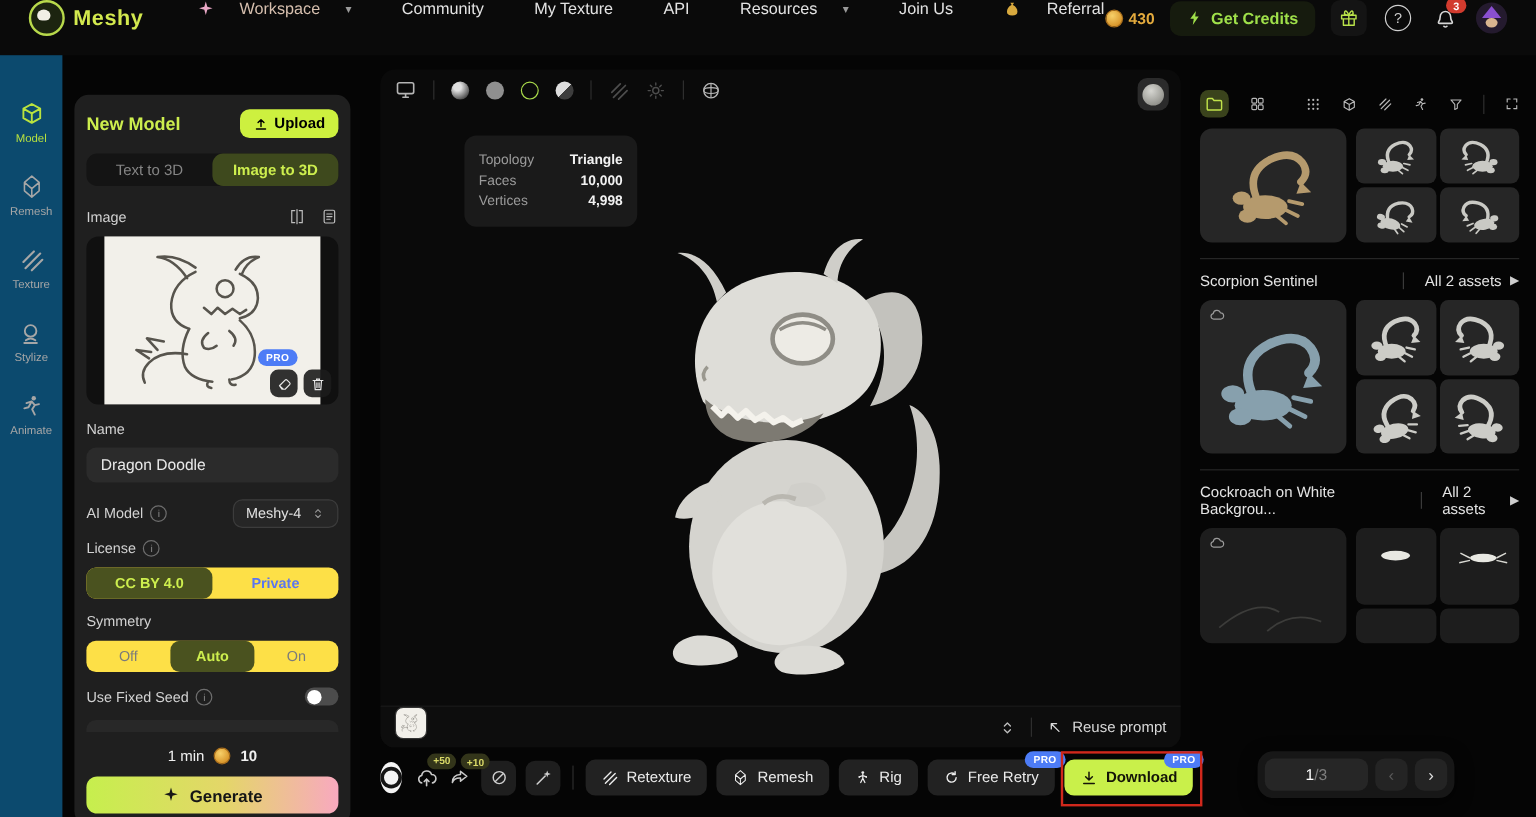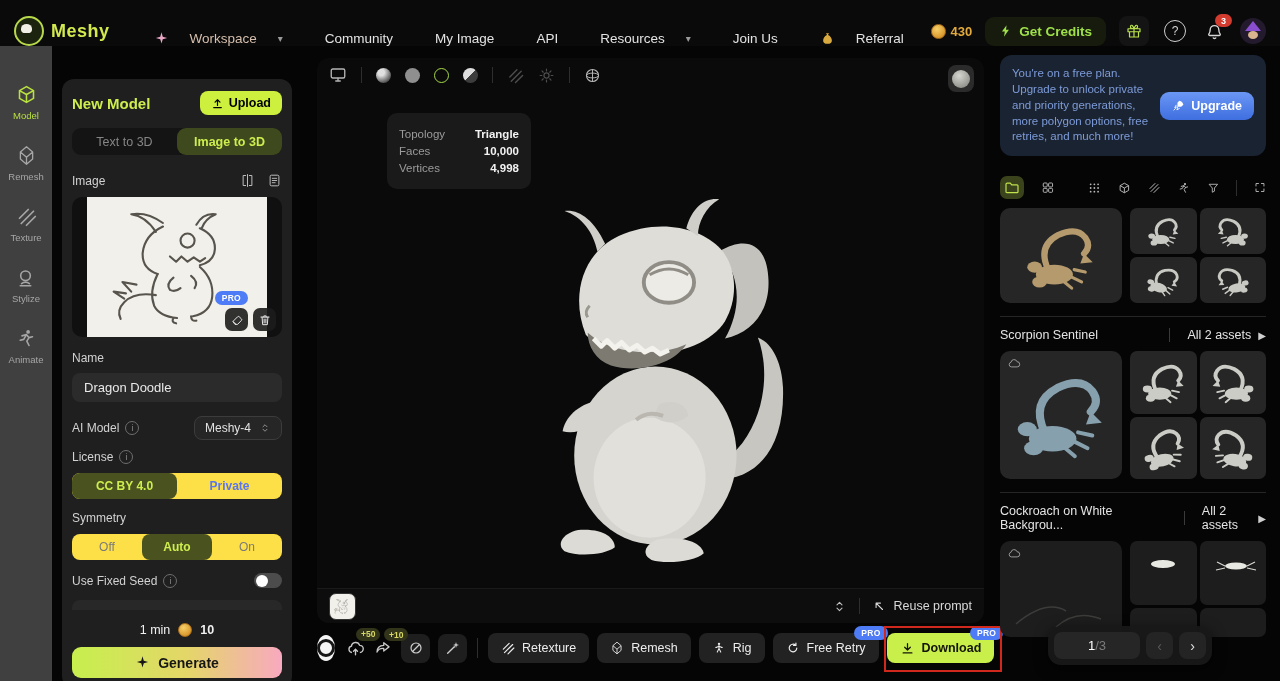--- a/index.html
+++ b/index.html
@@ -1,21 +1,21 @@
 <!DOCTYPE html>
 <html><head>
 <meta charset="utf-8">
 <style>
   html,body{margin:0;padding:0;background:#000;}
   body{font-family:"Liberation Sans",sans-serif;color:#e6e6e6;}
   #root{position:relative;width:1280px;height:681px;background:#050505;overflow:hidden;}
   .ico{display:inline-block;vertical-align:middle;}
   svg.ico{fill:none;}
   
-  .nav{position:absolute;top:0;left:0;right:0;height:46px;background:#0a0a0a;display:flex;align-items:flex-end;padding:0 14px;box-sizing:border-box;}
+  .nav{position:absolute;top:0;left:0;right:0;height:46px;background:#0a0a0a;display:flex;align-items:flex-start;padding:0 24px;box-sizing:border-box;}
   .brand{display:flex;align-items:center;gap:7px;cursor:pointer;}
   .logo-glyph{width:26px;height:26px;border-radius:50%;border:2px solid #b8d94b;background:#1c2410;position:relative;}
   .logo-glyph:after{content:"";position:absolute;left:5px;top:6px;width:11px;height:9px;border-radius:50% 50% 40% 40%;background:#f2efe6;}
   .brand-text{font-size:18px;font-weight:bold;color:#d3e94e;letter-spacing:.5px;}
   .nav-items{display:flex;align-items:center;gap:42px;margin-left:44px;}
   .nav-item{font-size:13.5px;color:#e3e3e3;display:flex;align-items:center;gap:21px;cursor:pointer;white-space:nowrap;}
   .nav-item .caret{font-size:10px;color:#9a9a9a;}
   .nav-item.workspace{color:#d6bfae;}
   .spark-pink{color:#e9a8c6;}
   .nav-right{margin-left:auto;display:flex;align-items:center;gap:13px;}
@@ -23,21 +23,21 @@
   .coin{width:15px;height:15px;border-radius:50%;background:radial-gradient(circle at 38% 32%,#f7d069,#d8952a 75%);border:1px solid #a96f1d;box-sizing:border-box;}
   .get-credits{display:flex;align-items:center;gap:6px;background:#161b0e;border:1px solid #2c3517;color:#9fe04a;font-size:13.5px;font-weight:bold;padding:7px 14px;border-radius:9px;cursor:pointer;}
   .sq-btn{width:30px;height:30px;border-radius:8px;background:#141414;display:flex;align-items:center;justify-content:center;cursor:pointer;}
   .round-btn{width:26px;height:26px;border-radius:50%;display:flex;align-items:center;justify-content:center;cursor:pointer;color:#d8d8d8;position:relative;}
   .help-circle{width:20px;height:20px;border-radius:50%;border:1.6px solid #cfcfcf;display:flex;align-items:center;justify-content:center;font-size:12px;color:#cfcfcf;}
   .badge-red{position:absolute;top:-4px;right:-5px;background:#d23b2e;color:#fff;font-size:9px;font-weight:bold;min-width:13px;height:13px;border-radius:7px;display:flex;align-items:center;justify-content:center;padding:0 2px;}
   .avatar{width:26px;height:26px;border-radius:50%;background:#241a2e;overflow:hidden;position:relative;cursor:pointer;}
   .avatar:before{content:"";position:absolute;left:5px;top:3px;width:0;height:0;border-left:8px solid transparent;border-right:8px solid transparent;border-bottom:10px solid #8a4fd0;}
   .avatar:after{content:"";position:absolute;left:8px;top:13px;width:10px;height:8px;border-radius:50%;background:#d9b48f;}
   
-  .rail{position:absolute;left:0;top:46px;bottom:0;width:52px;background:#404040;display:flex;flex-direction:column;align-items:center;padding-top:38px;gap:24px;box-sizing:border-box;}
+  .rail{position:absolute;left:0;top:46px;bottom:0;width:52px;background:#0c4a6e;display:flex;flex-direction:column;align-items:center;padding-top:38px;gap:24px;box-sizing:border-box;}
   .rail-item{display:flex;flex-direction:column;align-items:center;gap:5px;color:#a6a6a6;cursor:pointer;}
   .rail-item .lbl{font-size:9.5px;}
   .rail-item.active{color:#b9e23e;}
   
   .panel{position:absolute;left:62px;top:58px;width:230px;height:609px;background:#1f1f1f;border-radius:12px;box-sizing:border-box;padding:12px 10px 10px 10px;display:flex;flex-direction:column;margin-top:21px;}
   .panel-head{display:flex;align-items:center;justify-content:space-between;}
   .panel-title{font-size:15px;font-weight:bold;color:#cdee4e;}
   .upload-btn{display:flex;align-items:center;gap:5px;background:#cdf03f;color:#000000;font-size:12.5px;font-weight:bold;padding:5px 11px;border-radius:8px;cursor:pointer;}
   .tabs{margin-top:13px;background:#141414;border-radius:9px;display:flex;height:27px;}
   .tab{flex:1;display:flex;align-items:center;justify-content:center;font-size:12.5px;color:#858585;border-radius:9px;cursor:pointer;}
@@ -77,21 +77,21 @@
   .s-wire{border:1.8px solid #a8d84a;box-sizing:border-box;}
   .s-half{background:linear-gradient(135deg,#dedede 50%,#3d3d3d 50%);}
   .dim{color:#4d4d4d;}
   .vp-ball{position:absolute;right:10px;top:7px;width:26px;height:27px;border-radius:8px;background:#2b2b2b;display:flex;align-items:center;justify-content:center;cursor:pointer;}
   .vp-ball i{display:block;width:18px;height:18px;border-radius:50%;background:radial-gradient(circle at 40% 32%,#d6d6d1,#8e8e88 80%);}
   .stats{position:absolute;left:24px;top:55px;width:144px;background:rgba(28,28,28,.88);border-radius:10px;padding:10px 12px;box-sizing:border-box;margin-left:46px;}
   .stat-row{display:flex;justify-content:space-between;font-size:11.5px;margin:5px 0;}
   .stat-row .k{color:#9b9b9b;}
   .stat-row .v{color:#f2f2f2;font-weight:bold;}
   .model-wrap{position:absolute;left:205px;top:130px;width:290px;height:390px;}
-  .vp-strip{position:absolute;left:0;right:0;bottom:0;height:35px;background:#0d0d0d;border-top:1px solid #1a1a1a;display:flex;align-items:center;padding:0 12px;box-sizing:border-box;}
+  .vp-strip{position:absolute;left:0;right:0;bottom:0;height:35px;background:#0d0d0d;border-top:1px solid #1a1a1a;display:flex;padding:0 12px;box-sizing:border-box;}
   .strip-thumb{width:25px;height:25px;border-radius:7px;background:#f2f0ea;border:1px solid #333;overflow:hidden;display:flex;align-items:center;justify-content:center;cursor:pointer;}
   .strip-right{margin-left:auto;display:flex;align-items:center;gap:12px;color:#d8d8d8;font-size:12.5px;}
   .reuse{display:flex;align-items:center;gap:7px;cursor:pointer;}
   
   .actions{position:absolute;left:317px;top:628px;width:667px;height:40px;display:flex;align-items:center;gap:9px;}
   .pub-circle{width:26px;height:26px;border-radius:50%;background:#f4f4f4;display:flex;align-items:center;justify-content:center;cursor:pointer;margin-right:2px;}
   .pub-circle i{width:12px;height:12px;border:3px solid #161616;border-radius:50%;display:block;}
   .bonus-wrap{position:relative;display:flex;align-items:center;color:#c9c9c9;cursor:pointer;}
   .bonus{position:absolute;top:-11px;left:10px;background:#33351a;color:#d8d867;font-size:8.5px;font-weight:bold;padding:1.5px 5px;border-radius:7px;white-space:nowrap;}
   .act-right{margin-left:auto;display:flex;align-items:center;gap:8px;}
@@ -338,21 +338,21 @@
         <svg class="ico spark-pink" width="15" height="15">
             <use href="#i-spark"></use>
           </svg>
         <span>Workspace</span>
         <span class="caret">▾</span>
       </span>
       <span class="nav-item">
           <span>Community</span>
         </span>
       <span class="nav-item">
-          <span>My Image</span>
+          <span>My Texture</span>
         </span>
       <span class="nav-item">
           <span>API</span>
         </span>
       <span class="nav-item">
         <span>Resources</span>
         <span class="caret">▾</span>
       </span>
       <span class="nav-item">
           <span>Join Us</span>
@@ -651,29 +651,20 @@
             <use href="#i-download"></use>
           </svg>
         <span>Download</span>
         <span class="pro-pill pro-tag">PRO</span>
       </span>
     </span>
   </div>
   <div class="annotation"></div>
 
   <aside class="right">
-    <div class="upgrade-card">
-      <p class="upgrade-text" style="margin:0">You're on a free plan. Upgrade to unlock private and priority generations, more polygon options, free retries, and much more!</p>
-      <button class="upgrade-btn" style="border:none">
-        <svg class="ico" width="13" height="13">
-            <use href="#i-rocket"></use>
-          </svg>
-        <span>Upgrade</span>
-      </button>
-    </div>
     <div class="asset-toolbar">
       <span class="folder-chip">
         <svg class="ico" width="16" height="16">
             <use href="#i-folder"></use>
           </svg>
       </span>
       <svg class="ico" width="17" height="17">
           <use href="#i-grid4"></use>
         </svg>
       <span class="tb-spacer"></span>

